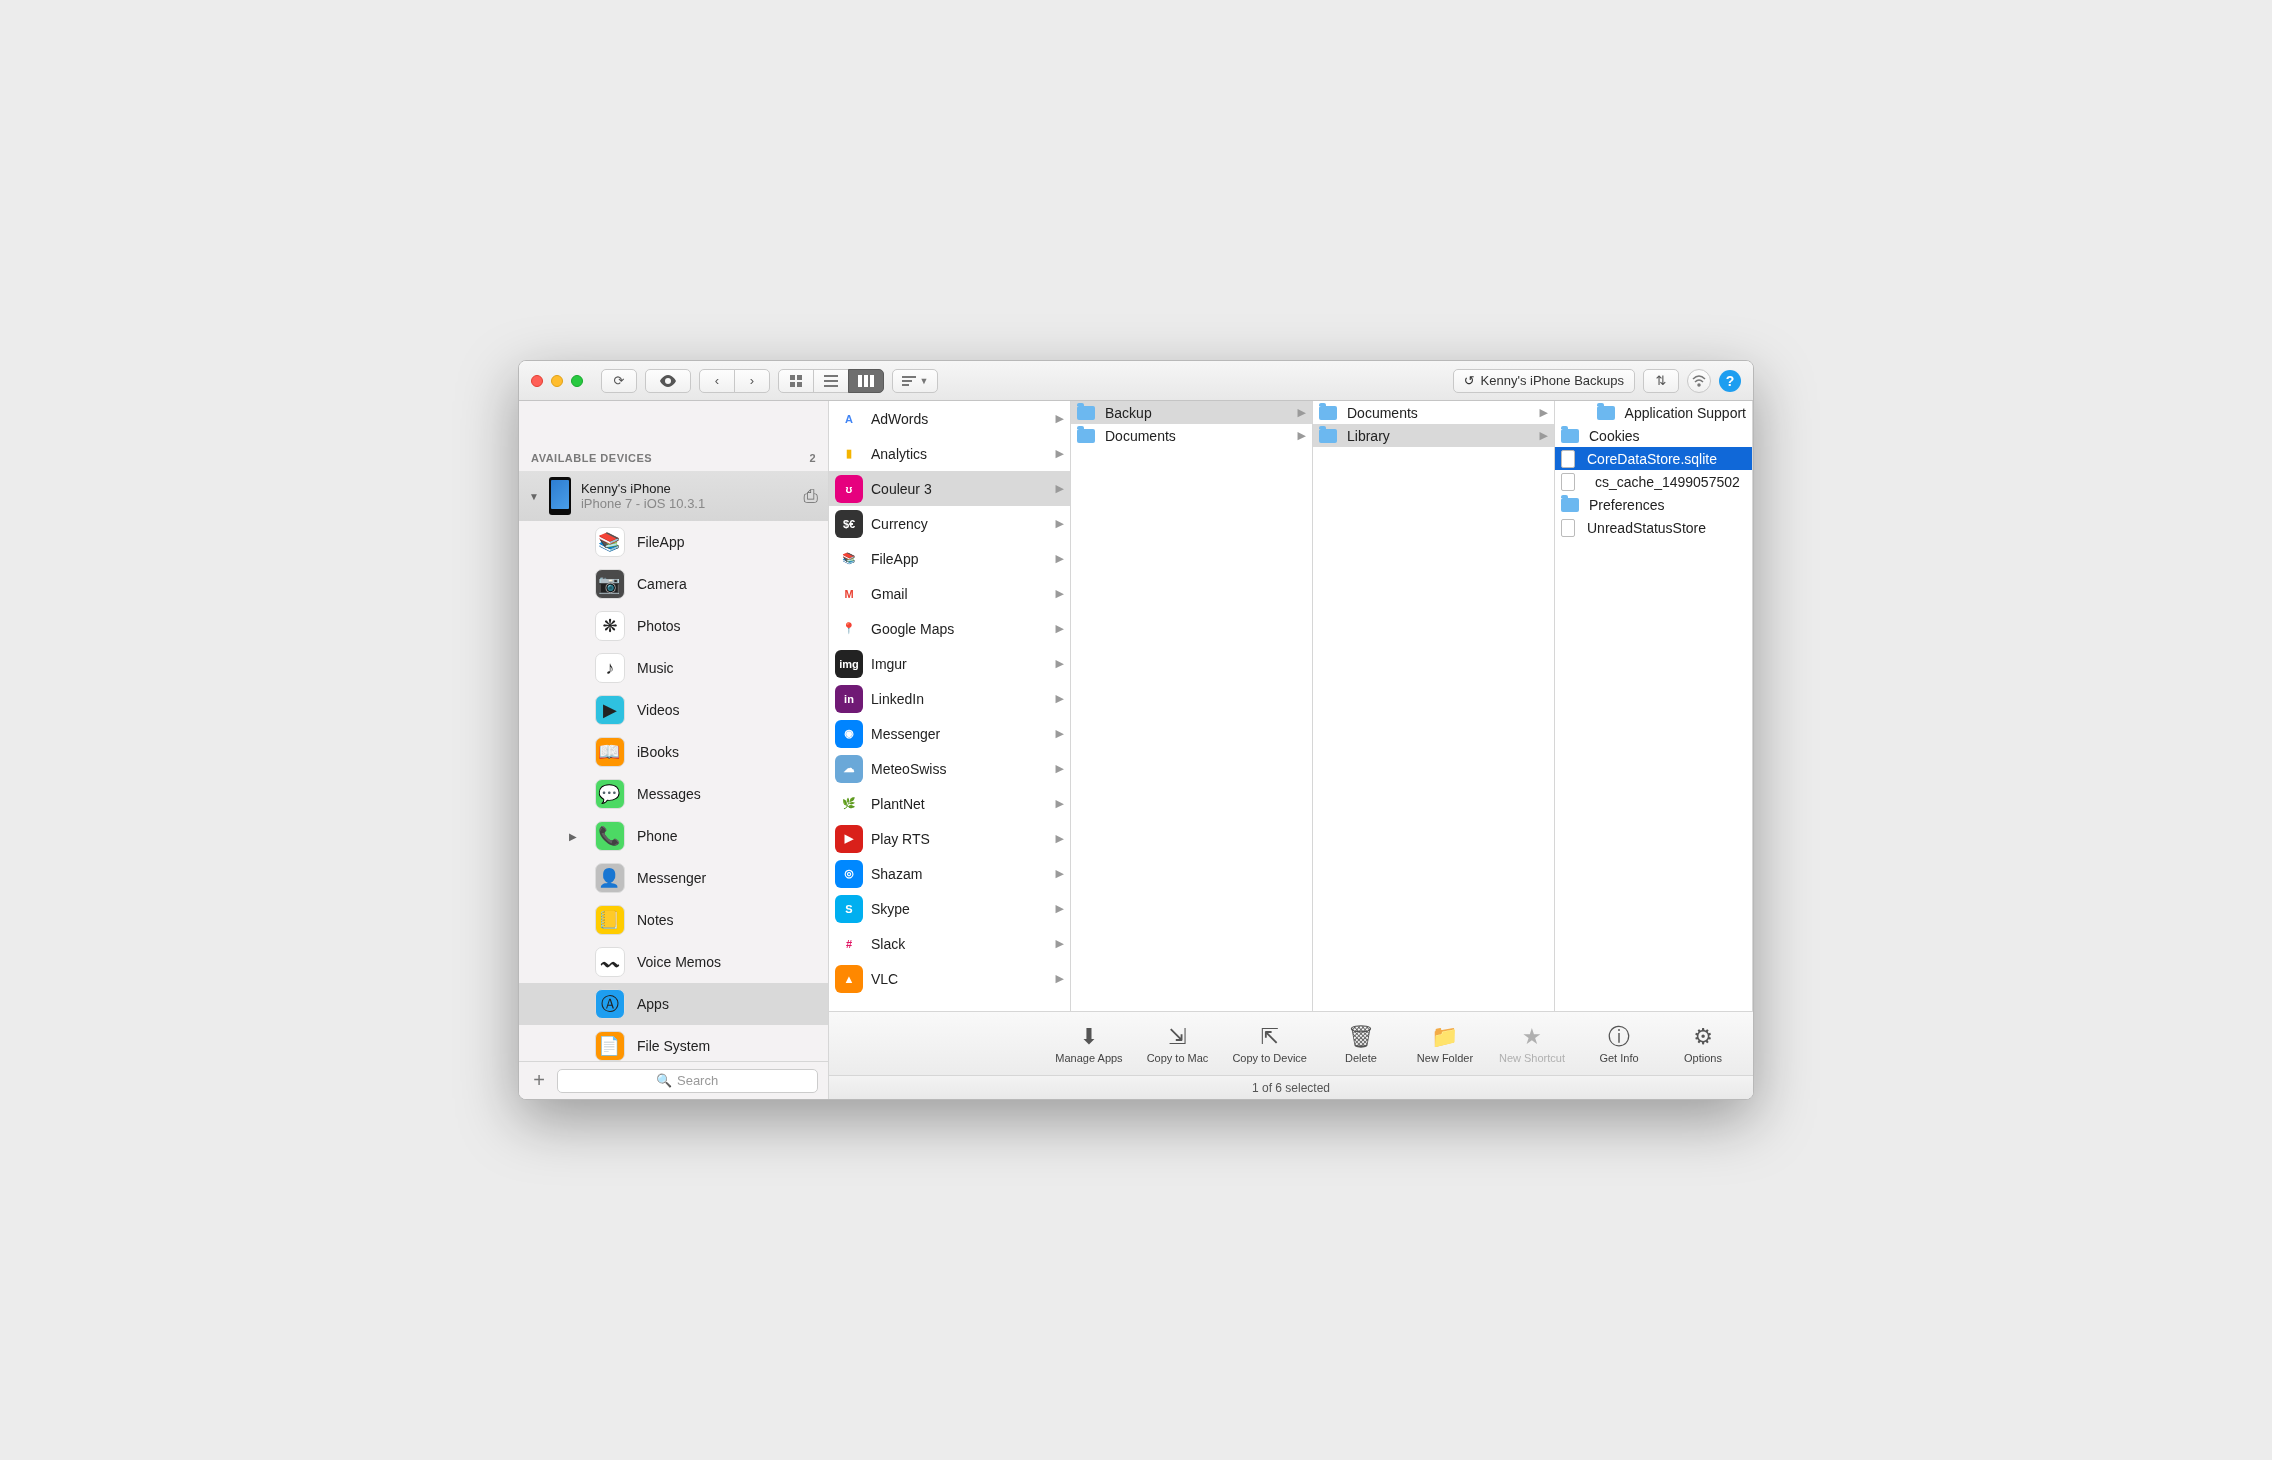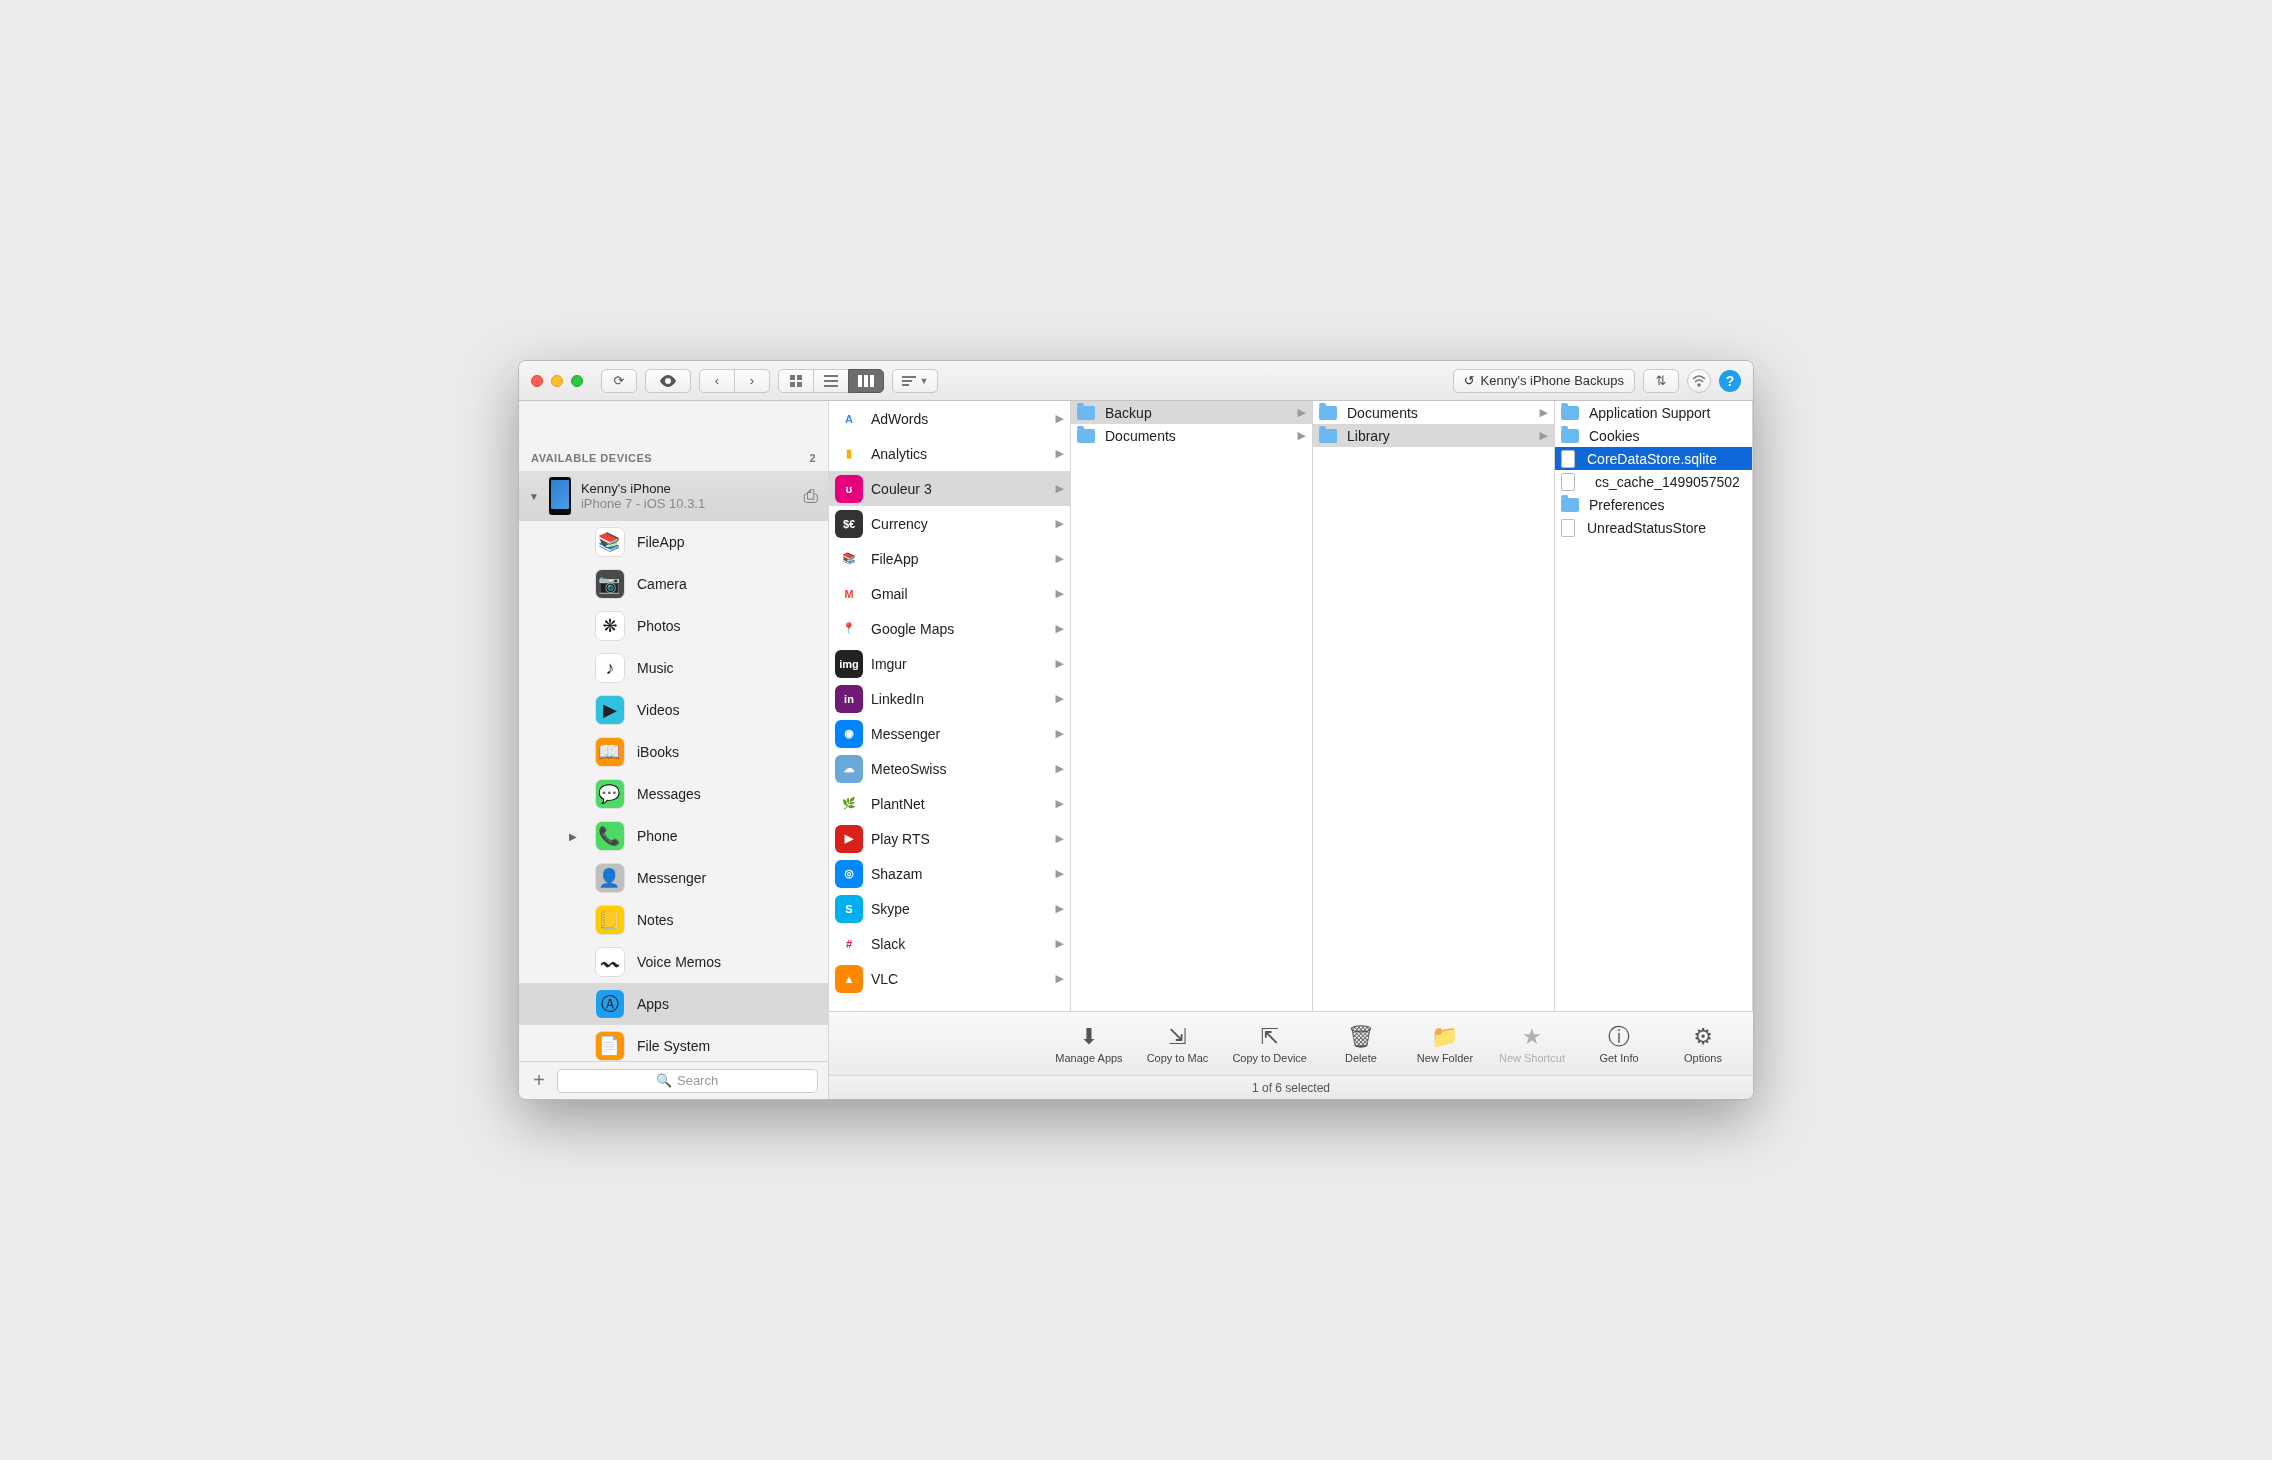--- a/index.html
+++ b/index.html
@@ -321,21 +321,21 @@
                 <span>Documents</span>
                 <span class="arr">▶</span>
               </div>
               <div class="row sel" style="height: 23px;">
                 <div class="folder"></div>
                 <span>Library</span>
                 <span class="arr">▶</span>
               </div>
             </div>
           <div class="col col4" id="col4">
-              <div class="row" style="height: 23px;">
+              <div class="row" style="height: 23px; justify-content: flex-end;">
                 <div class="folder"></div>
                 <span>Application Support</span>
               </div>
               <div class="row" style="height: 23px;">
                 <div class="folder"></div>
                 <span>Cookies</span>
               </div>
               <div class="row hl" style="height: 23px;">
                 <div class="file"></div>
                 <span>CoreDataStore.sqlite</span>

